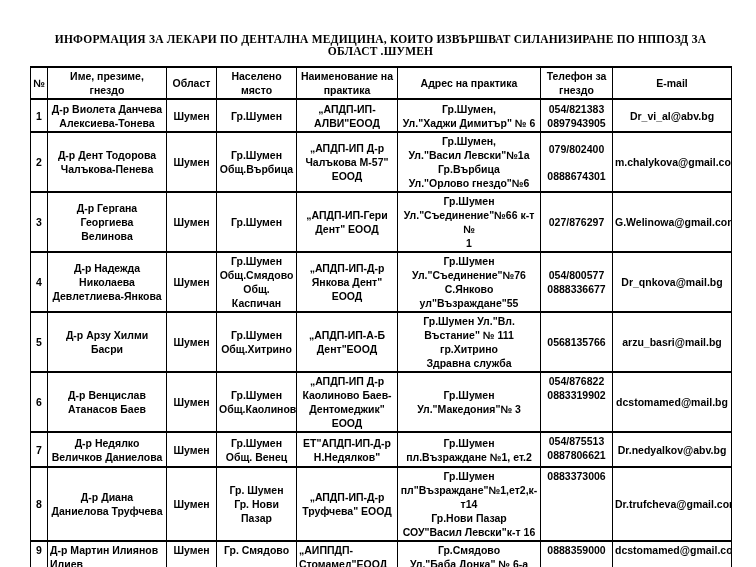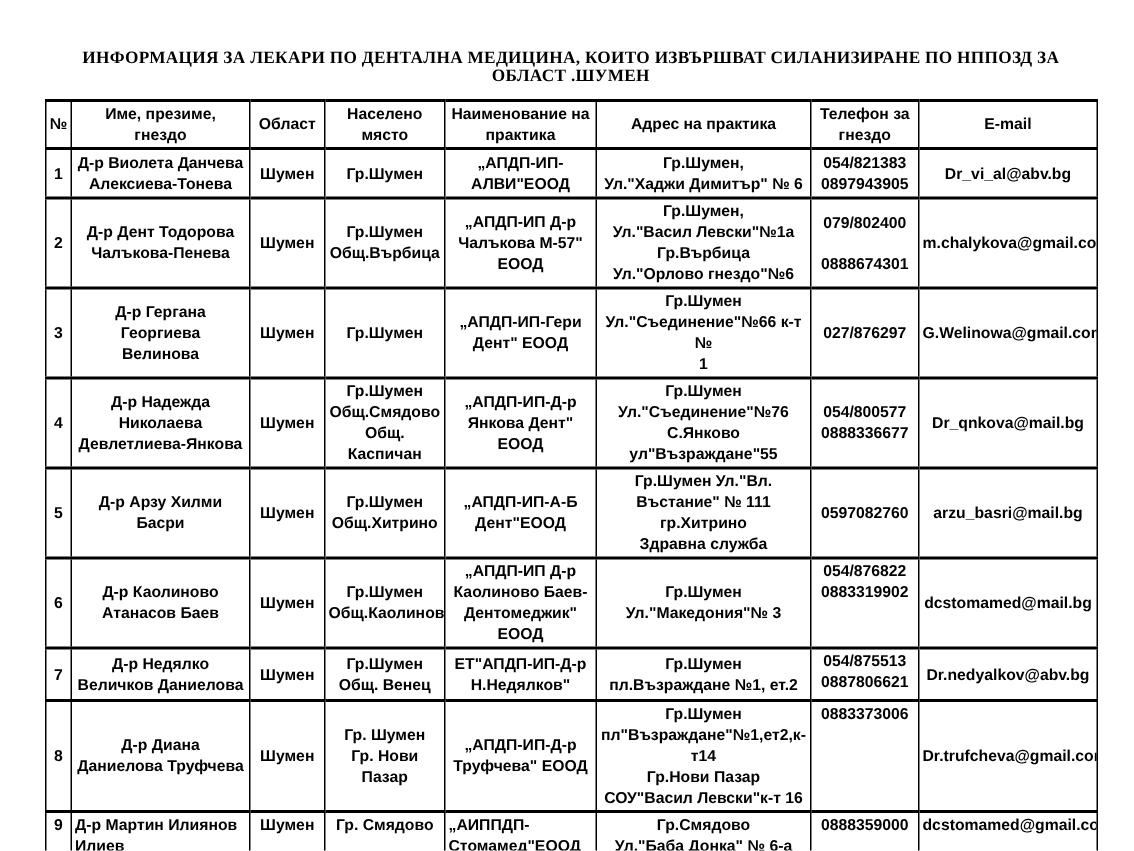--- a/index.html
+++ b/index.html
@@ -248,32 +248,32 @@
             <div class="cell-line">„АПДП-ИП-А-Б</div>
             <div class="cell-line">Дент"ЕООД</div>
           </td>
           <td>
             <div class="cell-line">Гр.Шумен Ул."Вл.</div>
             <div class="cell-line">Въстание" № 111</div>
             <div class="cell-line">гр.Хитрино</div>
             <div class="cell-line">Здравна служба</div>
           </td>
           <td>
-            <div class="cell-line">0597082760</div>
+            <div class="cell-line">0568135766</div>
           </td>
           <td>
             <div class="cell-line">arzu_basri@mail.bg</div>
           </td>
         </tr>
         <tr>
           <td>
             <div class="cell-line">6</div>
           </td>
           <td>
-            <div class="cell-line">Д-р Каолиново</div>
+            <div class="cell-line">Д-р Венцислав</div>
             <div class="cell-line">Атанасов Баев</div>
           </td>
           <td>
             <div class="cell-line">Шумен</div>
           </td>
           <td>
             <div class="cell-line">Гр.Шумен</div>
             <div class="cell-line">Общ.Каолиново</div>
           </td>
           <td>

